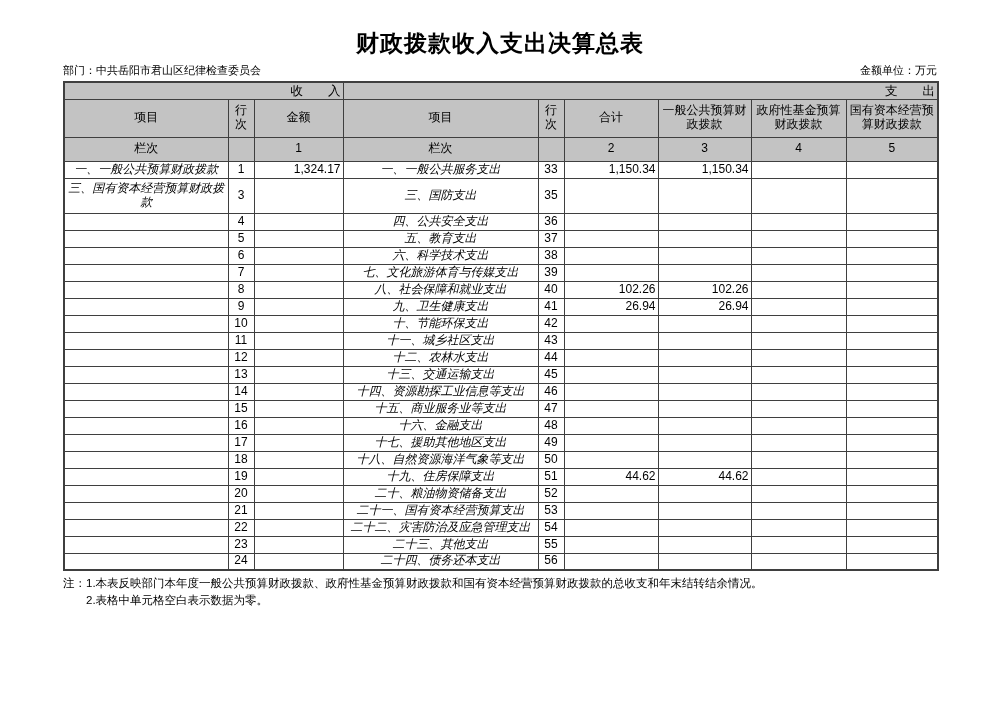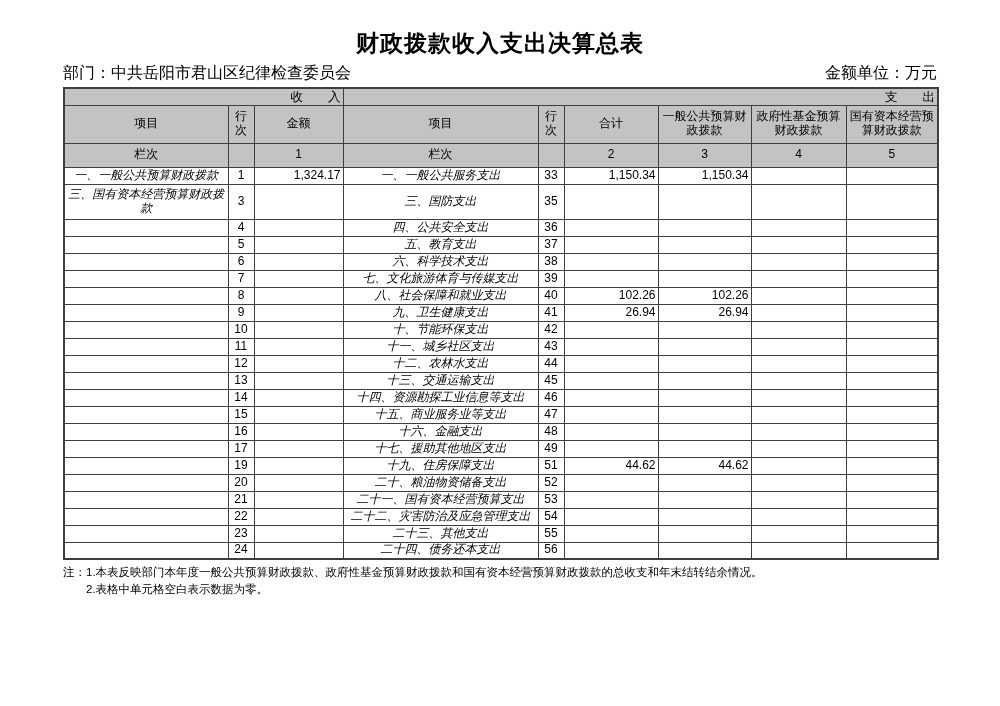--- a/index.html
+++ b/index.html
@@ -29,21 +29,21 @@
   }
   .code-line{
     margin-top:7px;
     text-align:right;
     font-size:12px;
   }
   .meta-line{
     margin-top:4px;
     display:flex;
     justify-content:space-between;
-    font-size:16px;
+    font-size:11px;
   }
   table.budget{
     margin-top:3px;
     border-collapse:collapse;
     table-layout:fixed;
     width:874px;
     font-size:12px;
   }
   table.budget td{
     border:1px solid var(--border);
@@ -309,20 +309,31 @@
             <td class="c-num"></td>
             <td class="c-item">十七、援助其他地区支出</td>
             <td class="c-line">49</td>
             <td class="c-num"></td>
             <td class="c-num"></td>
             <td class="c-num"></td>
             <td class="c-num"></td>
           </tr>
           <tr class="data-row">
             <td class="c-item"></td>
+            <td class="c-line">18</td>
+            <td class="c-num"></td>
+            <td class="c-item">十八、自然资源海洋气象等支出</td>
+            <td class="c-line">50</td>
+            <td class="c-num"></td>
+            <td class="c-num"></td>
+            <td class="c-num"></td>
+            <td class="c-num"></td>
+          </tr>
+          <tr class="data-row">
+            <td class="c-item"></td>
             <td class="c-line">19</td>
             <td class="c-num"></td>
             <td class="c-item">十九、住房保障支出</td>
             <td class="c-line">51</td>
             <td class="c-num">44.62</td>
             <td class="c-num">44.62</td>
             <td class="c-num"></td>
             <td class="c-num"></td>
           </tr>
           <tr class="data-row">

